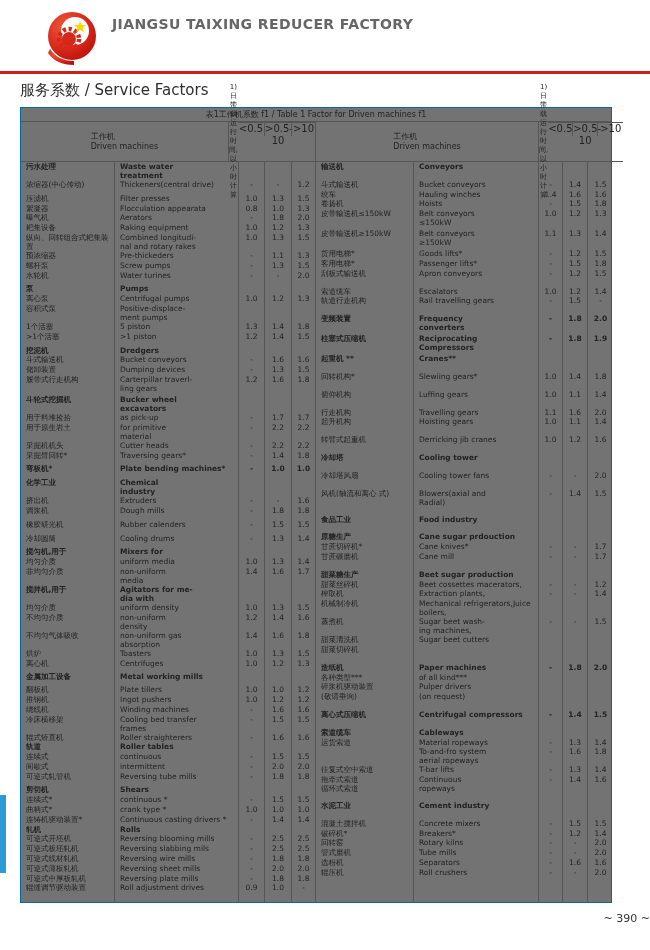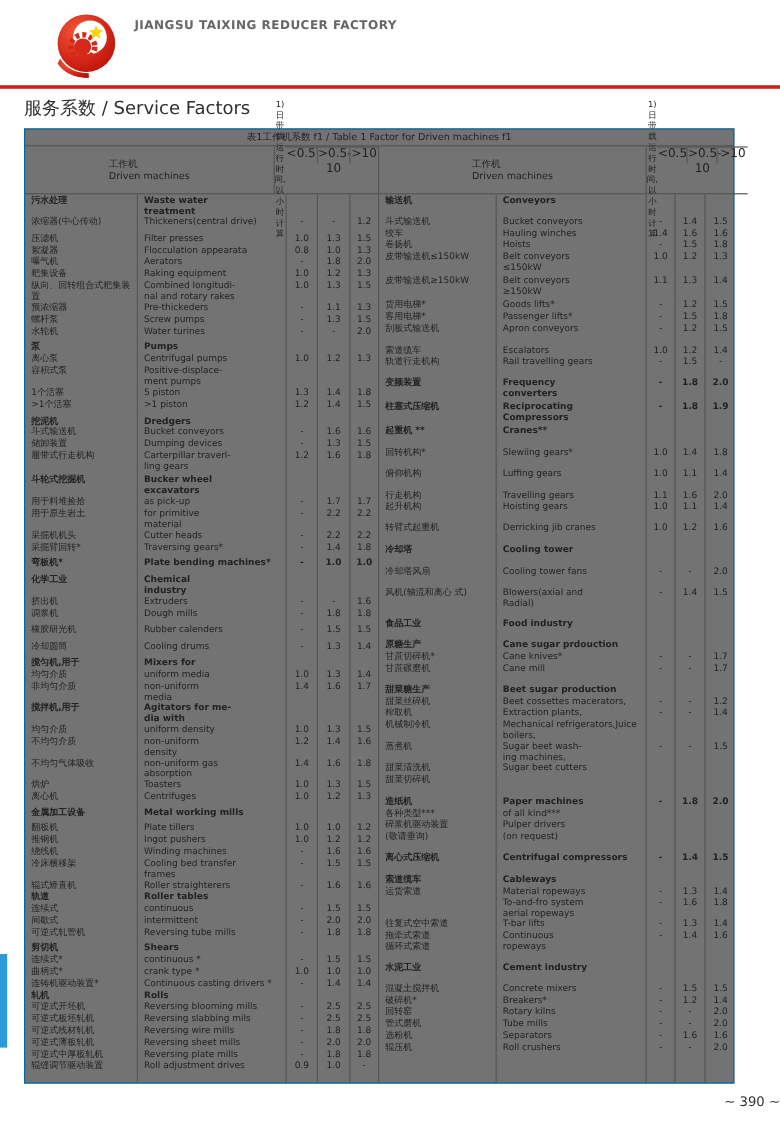--- a/index.html
+++ b/index.html
@@ -5,21 +5,21 @@
   html,body{margin:0;padding:0}
   body{
     width:650px;height:950px;position:relative;overflow:hidden;
     background:#ffffff;color:#2a2a2a;
     font-family:"DejaVu Sans","Liberation Sans",sans-serif;
   }
   
   .logo{position:absolute;left:44px;top:9px;width:56px;height:58px}
   .company{position:absolute;left:112px;top:13px}
   .company-cn{font-size:27px;font-weight:bold;color:#3b3b3b;letter-spacing:3px;line-height:30px}
-  .company-en{font-size:10px;font-weight:bold;color:#666;letter-spacing:.4px;margin-top:3px}
+  .company-en{font-size:14px;font-weight:bold;color:#666;letter-spacing:.4px;margin-top:3px}
   .red-rule{position:absolute;top:71px;left:0;width:650px;height:3px;background:#c9201a}
   .section-heading{position:absolute;top:81px;left:20px;font-size:15px;color:#2e2e2e}
   .blue-strip{position:absolute;left:0;top:795px;width:6px;height:78px;background:#2d9ad7}
   .page-footer{position:absolute;top:912px;left:0;width:650px;text-align:right;font-size:11px;color:#333}
 
   
   .factor-table{
     position:absolute;top:107px;left:20px;width:592px;height:796px;
     border:1px solid #0369a1;box-sizing:border-box;display:flex;flex-direction:column;background:#737373;
   }

